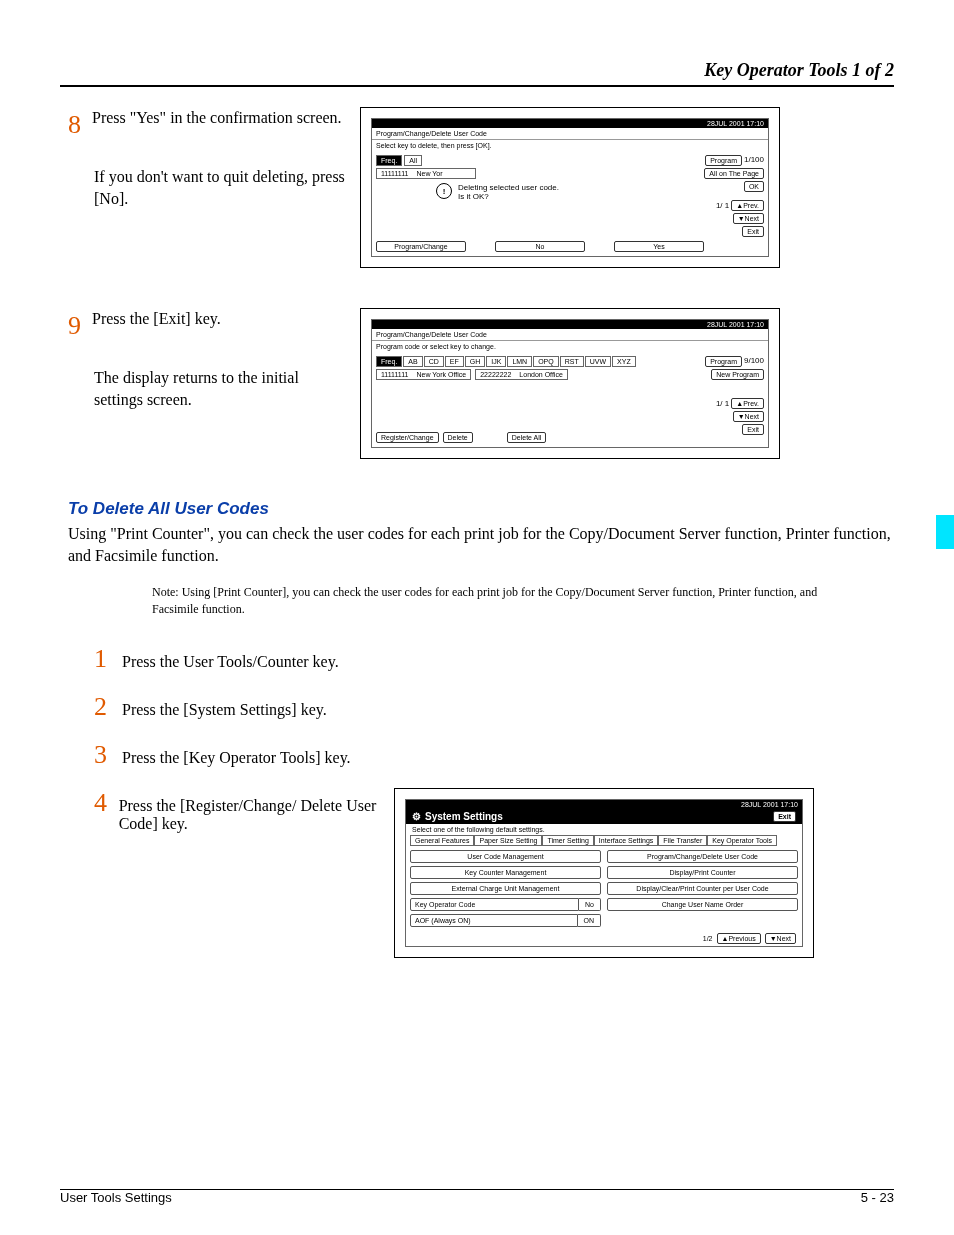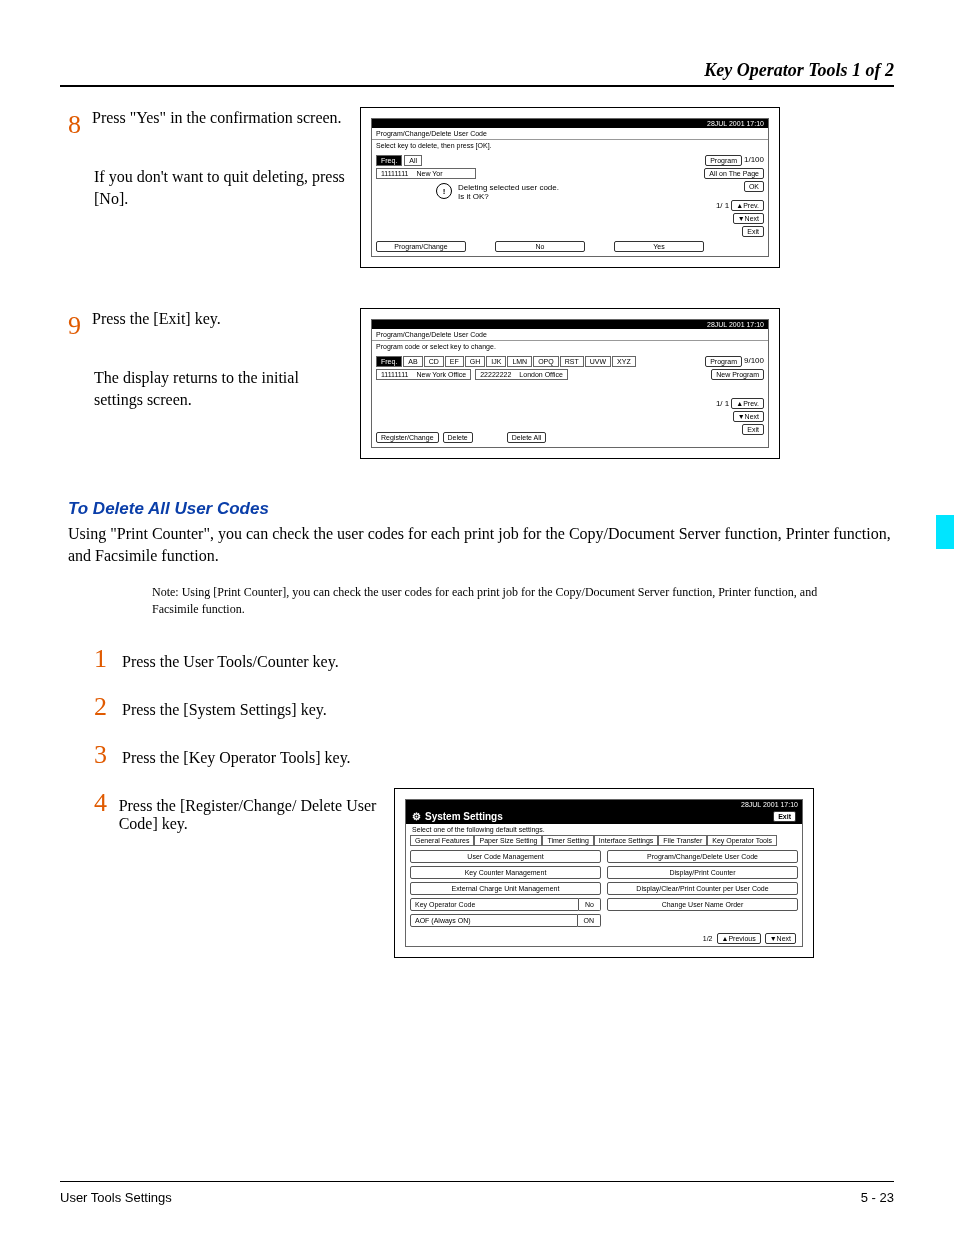--- a/index.html
+++ b/index.html
@@ -152,21 +152,21 @@
     align-items: flex-start;
   }
   .step4-left { width: 300px; }
   .footer {
     position: absolute;
     bottom: 30px;
     left: 60px;
     right: 60px;
     border-top: 1px solid #000;
     font-size: 13px;
-    padding-top: 8px;
+    padding-top: 0;
     display: flex;
     justify-content: space-between;
     font-family: Arial, sans-serif;
   }
   .accent-tab {
     position: absolute;
     right: 0;
     top: 515px;
     width: 18px;
     height: 34px;

